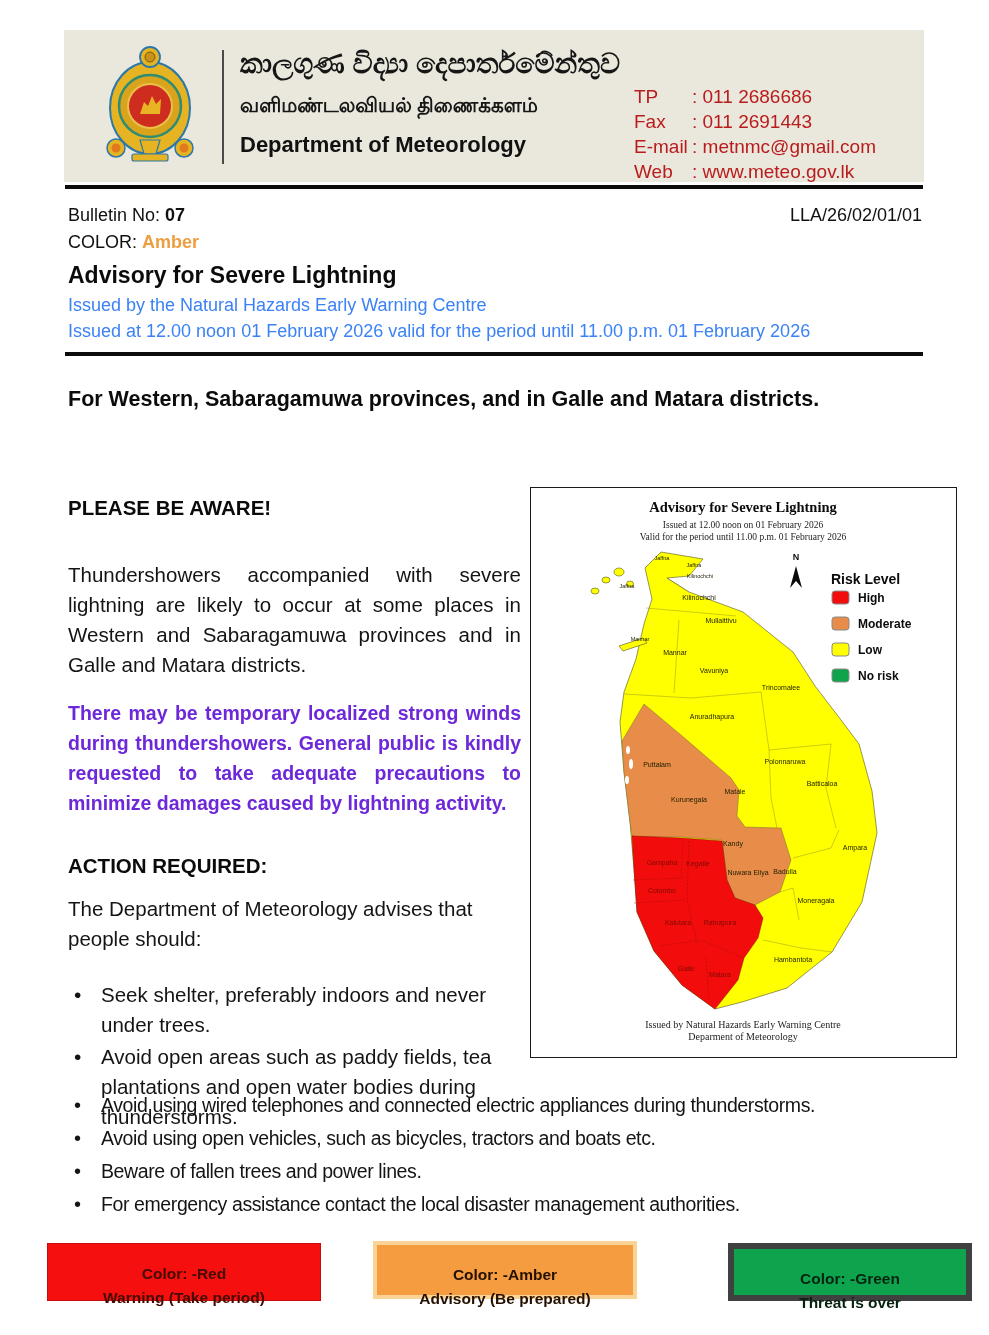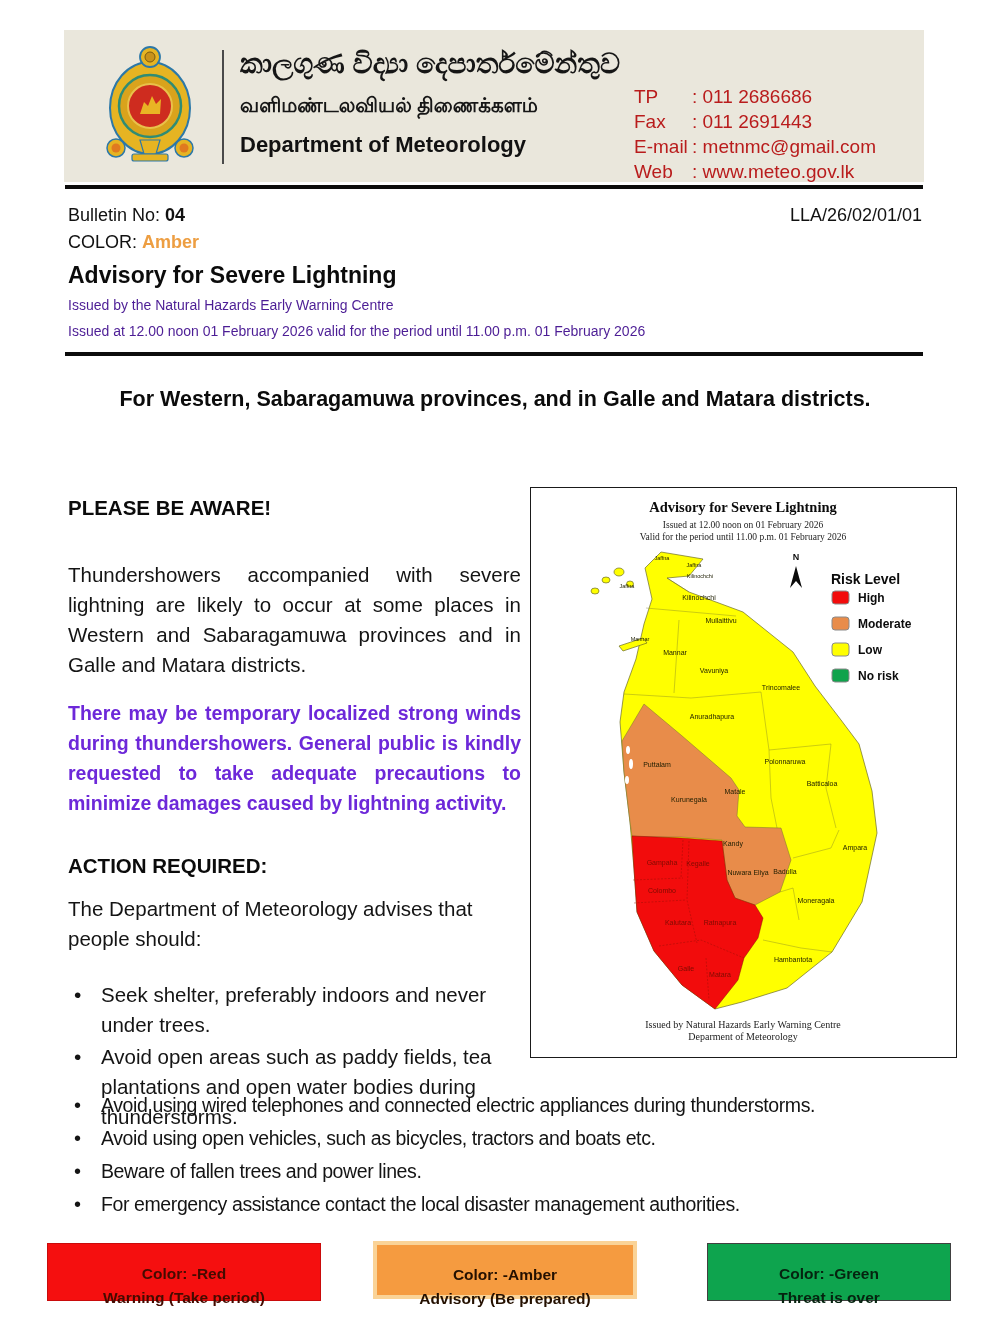--- a/index.html
+++ b/index.html
@@ -30,23 +30,23 @@
   .c-row{display:flex;line-height:25px;}
   .c-label{width:58px;}
   .rule{position:absolute;left:65px;width:858px;height:4px;background:#0c0c0c;}
 
   
   .meta{position:absolute;left:68px;top:202px;width:854px;}
   .meta-row1{display:flex;justify-content:space-between;font-size:18px;line-height:27px;}
   .meta-color{font-size:18px;line-height:27px;}
   .amber{color:var(--c-amber-text);font-weight:700;}
   .adv-title{font-size:23px;font-weight:700;line-height:33px;margin-top:3px;color:#0b0b0b;}
-  .issued{font-size:14px;line-height:26px;color:#4c1d95;}
-
-  .center-head{position:absolute;left:68px;top:383px;width:854px;text-align:center;
+  .issued{font-size:18px;line-height:26px;color:#3b82f6;}
+
+  .center-head{position:absolute;left:68px;top:383px;width:854px;
     font-size:21.5px;font-weight:700;line-height:32px;color:#0b0b0b;}
 
   
   .leftcol{position:absolute;left:68px;top:496px;width:453px;}
   .h-sec{font-size:20.5px;font-weight:700;color:#0b0b0b;margin:0;}
   .para{font-size:20.5px;line-height:30px;text-align:justify;margin:0;color:#141414;}
   .para.b{font-weight:700;font-size:19.5px;color:#6d28d9;}
   .mt1{margin-top:40px;}
   .mt2{margin-top:18px;}
   .mt3{margin-top:36px;}
@@ -72,21 +72,21 @@
   .dlbl.lbl-high{fill:var(--c-label-on-high);}
   .coast{stroke:#6b6b2a;stroke-width:0.7;}
   .b-y{stroke:#77772a;stroke-width:0.5;fill:none;opacity:0.75;}
   .b-r{stroke:#8f0f05;stroke-width:0.5;fill:none;opacity:0.85;stroke-dasharray:2 1.5;}
 
   
   .fbox{position:absolute;height:58px;box-sizing:border-box;text-align:center;
     font-weight:700;font-size:15.5px;line-height:24px;padding-top:18px;}
   .fbox.red{left:47px;top:1243px;width:274px;background:var(--c-box-red);color:#450b00;border:1px solid #c90b0b;}
   .fbox.amber{left:373px;top:1241px;width:264px;background:var(--c-box-amber);color:#241000;border:4px solid var(--c-box-amber-border);}
-  .fbox.green{left:707px;top:1243px;width:244px;background:var(--c-box-green);color:#05230f;border:1px solid #404040;}
+  .fbox.green{left:728px;top:1243px;width:244px;background:var(--c-box-green);color:#05230f;border:6px solid #404040;}
 </style>
 </head>
 <body>
 
 <div class="page">
 
   <div class="hdr">
     <svg class="emblem" viewBox="0 0 104 124">
       <ellipse cx="52" cy="64" rx="40" ry="46" fill="#E6B422" stroke="#2C78A8" stroke-width="2"></ellipse>
       <circle cx="52" cy="62" r="31" fill="#D9A31C" stroke="#2F8C74" stroke-width="2.5"></circle>
@@ -122,21 +122,21 @@
         <span class="c-label">Web</span>
         <span>: www.meteo.gov.lk</span>
       </div>
     </div>
   </div>
 
   <div class="rule" style="top:185px;"></div>
 
   <div class="meta">
     <div class="meta-row1">
-      <span><span>Bulletin No: </span><b>04</b></span>
+      <span><span>Bulletin No: </span><b>07</b></span>
       <span>LLA/26/02/01/01</span>
     </div>
     <div class="meta-color">
       <span>COLOR: </span><span class="amber">Amber</span>
     </div>
     <div class="adv-title">Advisory for Severe Lightning</div>
     <div class="issued">Issued by the Natural Hazards Early Warning Centre</div>
     <div class="issued">Issued at 12.00 noon 01 February 2026 valid for the period until 11.00 p.m. 01 February 2026</div>
   </div>
 

